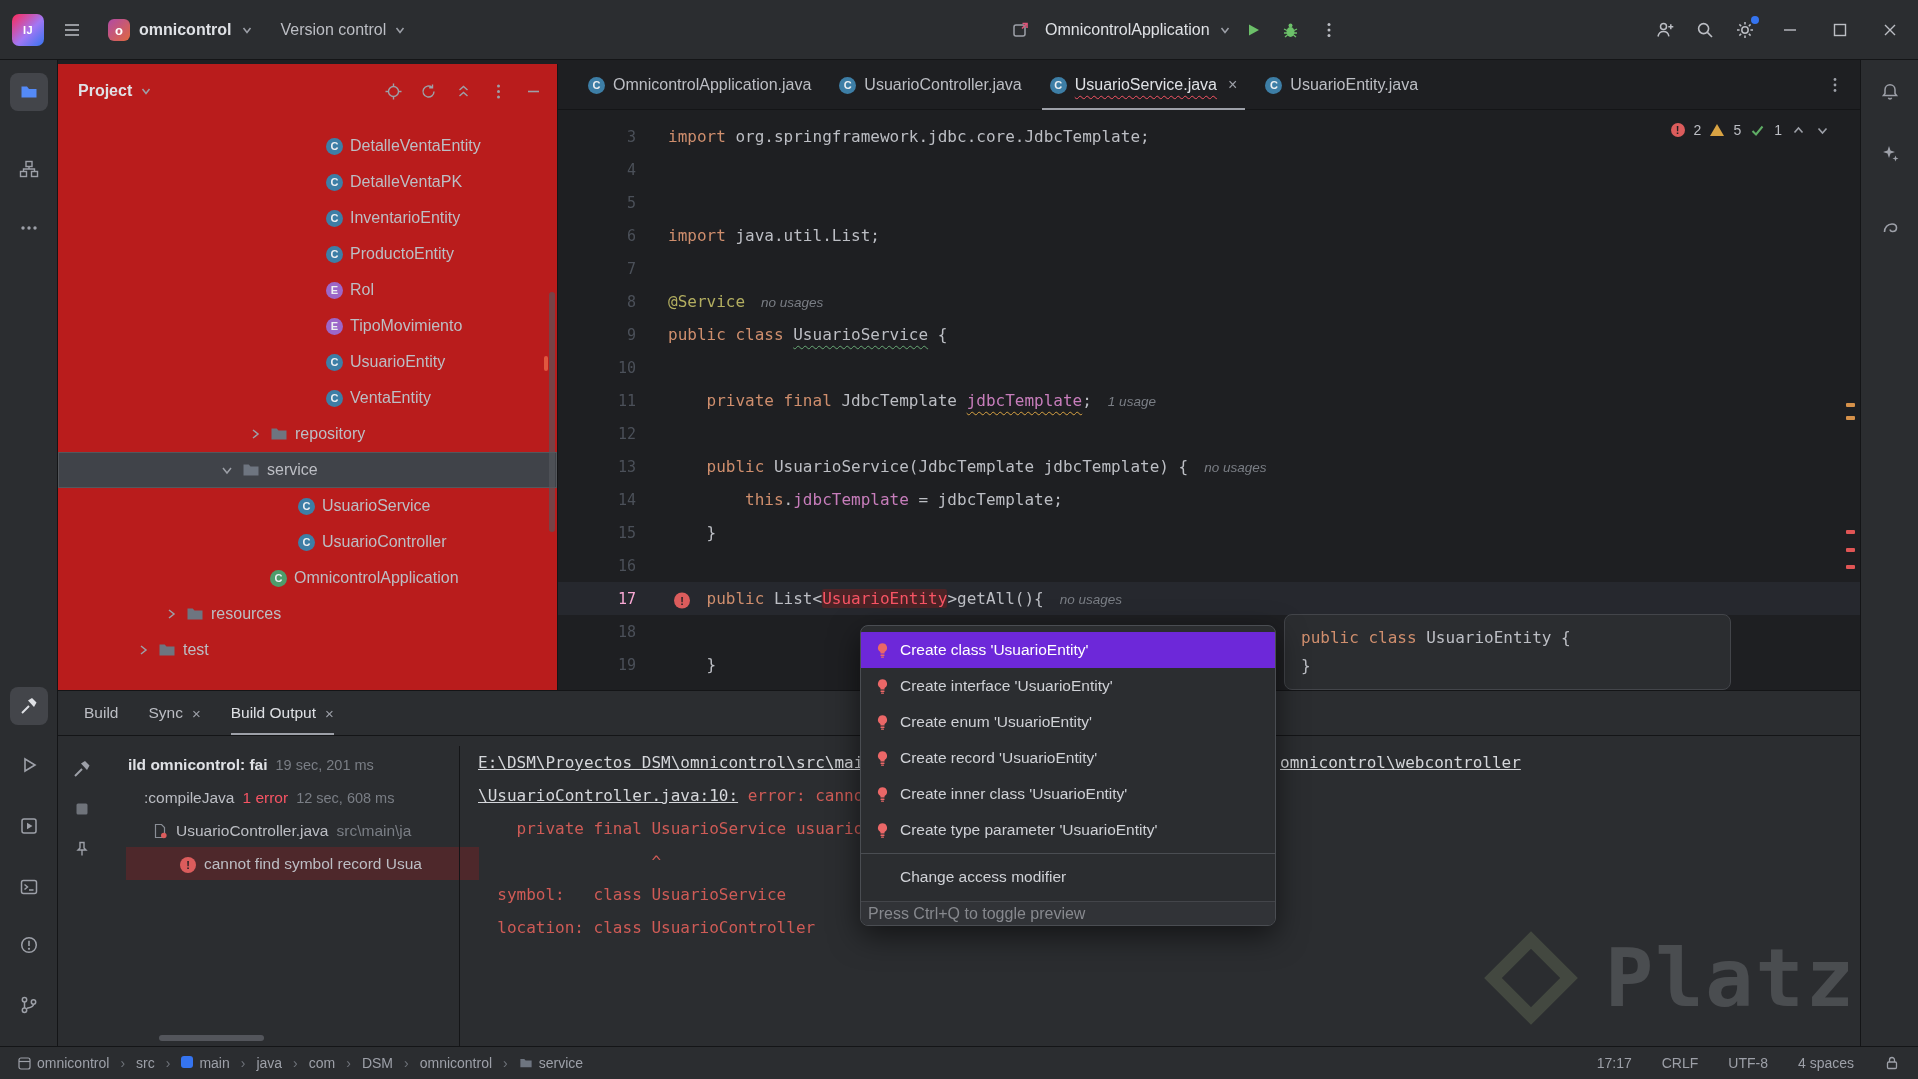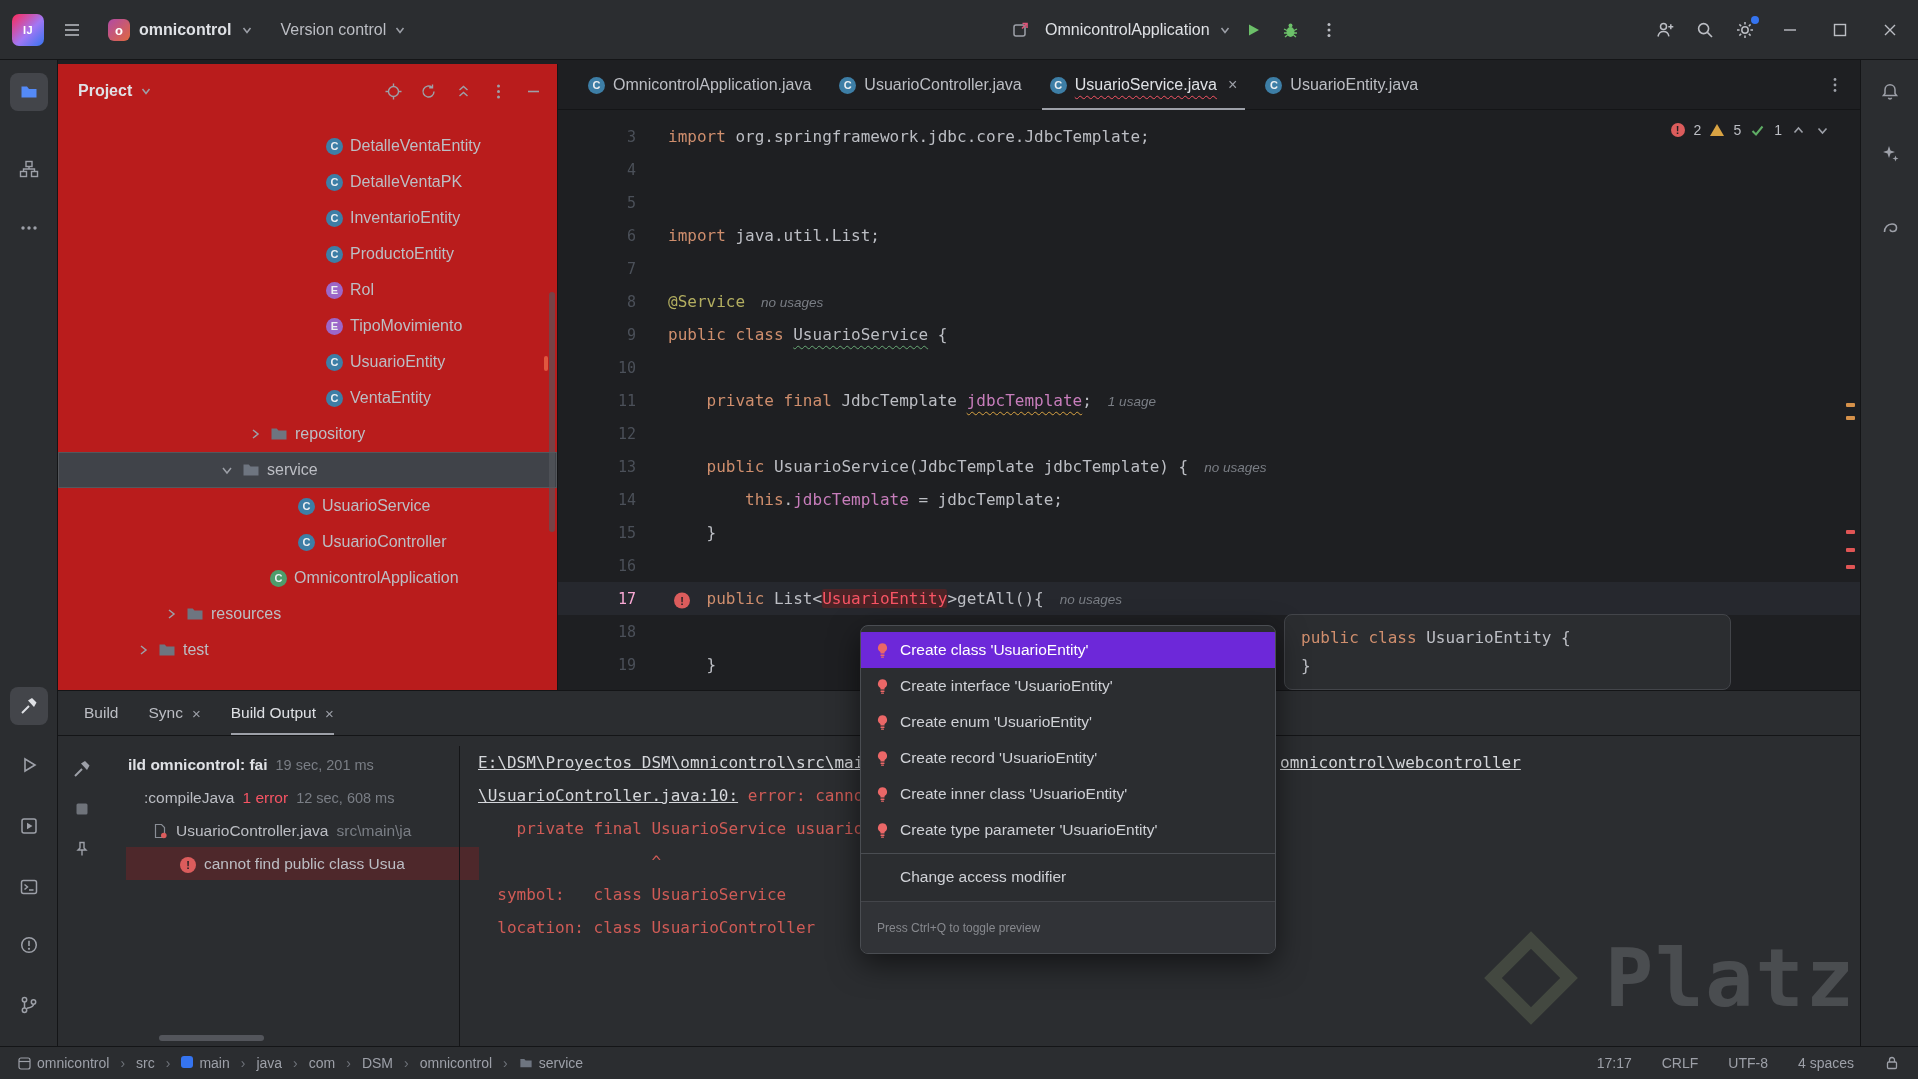--- a/index.html
+++ b/index.html
@@ -137,22 +137,22 @@
 
   
   .popup { position:absolute; left:860px; top:625px; width:416px; background:#2b2d30; border:1px solid #4a4d52;
            border-radius:8px; overflow:hidden; box-shadow:0 10px 30px rgba(0,0,0,.55); z-index:50; }
   .pop-items { padding:6px 0; }
   .pop-item { height:36px; display:flex; align-items:center; gap:10px; padding:0 14px; font-size:15.5px; color:#cfd1d6; }
   .pop-item.selected { background:#6d28d9; color:#fff; }
   .pop-ico { width:15px; flex:none; display:flex; }
   .pop-spacer { width:15px; flex:none; }
   .pop-sep { height:1px; background:#4a4d52; margin:5px 0; }
-  .pop-footer { height:52px; display:flex; align-items:center; padding:0 16px; background:#313337; color:#87898e;
-                font-size:12px; border-top:1px solid #43454a; }
+  .pop-footer { height:24px; display:flex; align-items:center; padding:0 7px; background:#313337; color:#87898e;
+                font-size:16px; border-top:1px solid #43454a; }
   .preview { position:absolute; left:1284px; top:614px; width:447px; height:76px; background:#2b2d30;
              border:1px solid #43454a; border-radius:8px; padding:10px 16px;
              font-family:"DejaVu Sans Mono","Liberation Mono",monospace; font-size:16px; z-index:49;
              display:flex; flex-direction:column; justify-content:center; gap:2px; }
   .pv-line { white-space:pre; line-height:26px; }
 </style>
 </head>
 <body>
 
 <div class="app">
@@ -642,21 +642,21 @@
               <svg width="16" height="16" viewBox="0 0 16 16">
                 <path d="M3.5 1.5h6l3 3v10h-9z" fill="none" stroke="#8a8e96" stroke-width="1.2"></path>
                 <circle cx="11.8" cy="12.5" r="2.8" fill="#db5c5c"></circle>
               </svg>
             </span>
             <span>UsuarioController.java</span>
             <span class="bextra">src\main\ja</span>
           </div>
           <div class="brow bsel" style="padding-left: 54px;">
             <span><span class="err-ball">!</span></span>
-            <span>cannot find public class Usua</span>
+            <span>cannot find symbol record Usua</span>
           </div>
         </div>
       <div id="build-console">
         <div class="watermark">
           <svg width="96" height="96" viewBox="0 0 100 100">
               <rect x="22" y="22" width="56" height="56" transform="rotate(45 50 50)" fill="none" stroke="#b9cf8e" stroke-width="13"></rect>
             </svg>
           <span class="wm-text">Platzi</span>
         </div>
       <div class="con-line"><span class="clink">E:\DSM\Proyectos DSM\omnicontrol\src\main\java\com\DSM</span><span class="ctail">omnicontrol\webcontroller</span></div>

